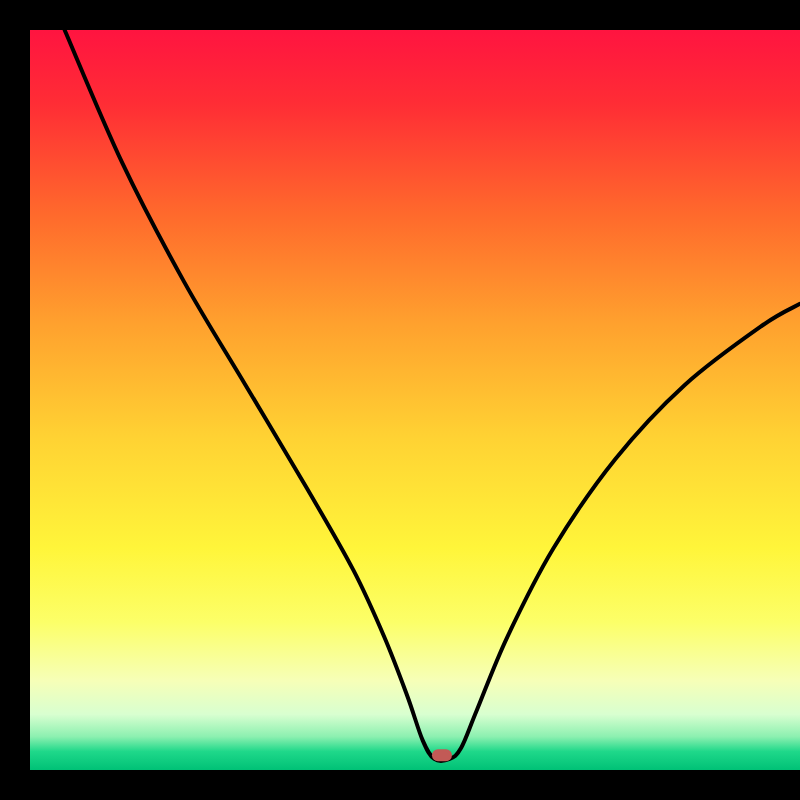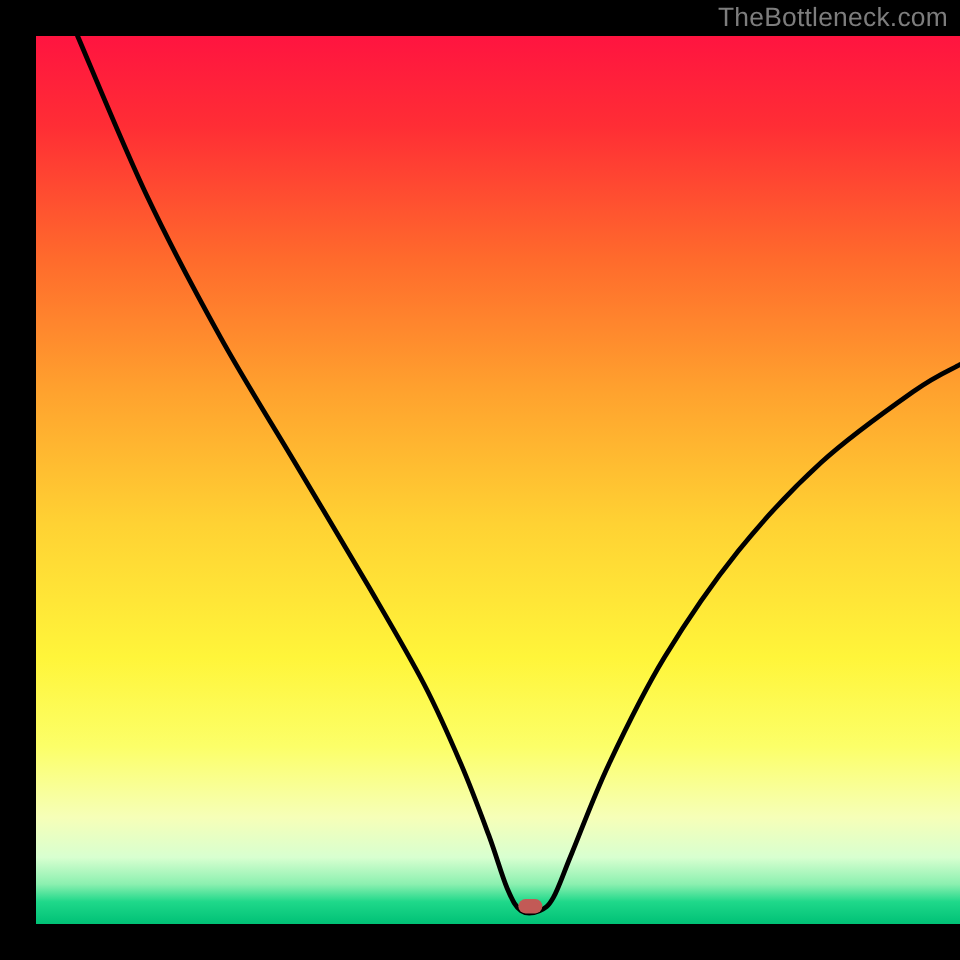--- a/index.html
+++ b/index.html
@@ -24,21 +24,20 @@
     font-weight: 500;
     letter-spacing: 0.2px;
     z-index: 10;
   }
   svg { display: block; }
 </style>
 </head>
 <body>
 
 <div class="chart-container">
-  <div class="watermark">TheBottleneck.com</div>
   <svg id="svg" width="800" height="800" viewBox="0 0 800 800">
       <defs>
         <linearGradient id="bg-grad" x1="0" y1="0" x2="0" y2="1">
           <stop offset="0%" stop-color="#ff1440"></stop>
           <stop offset="10%" stop-color="#ff2d35"></stop>
           <stop offset="25%" stop-color="#ff6a2c"></stop>
           <stop offset="40%" stop-color="#ffa22e"></stop>
           <stop offset="55.00000000000001%" stop-color="#ffd233"></stop>
           <stop offset="70%" stop-color="#fff53a"></stop>
           <stop offset="80%" stop-color="#fcff68"></stop>

